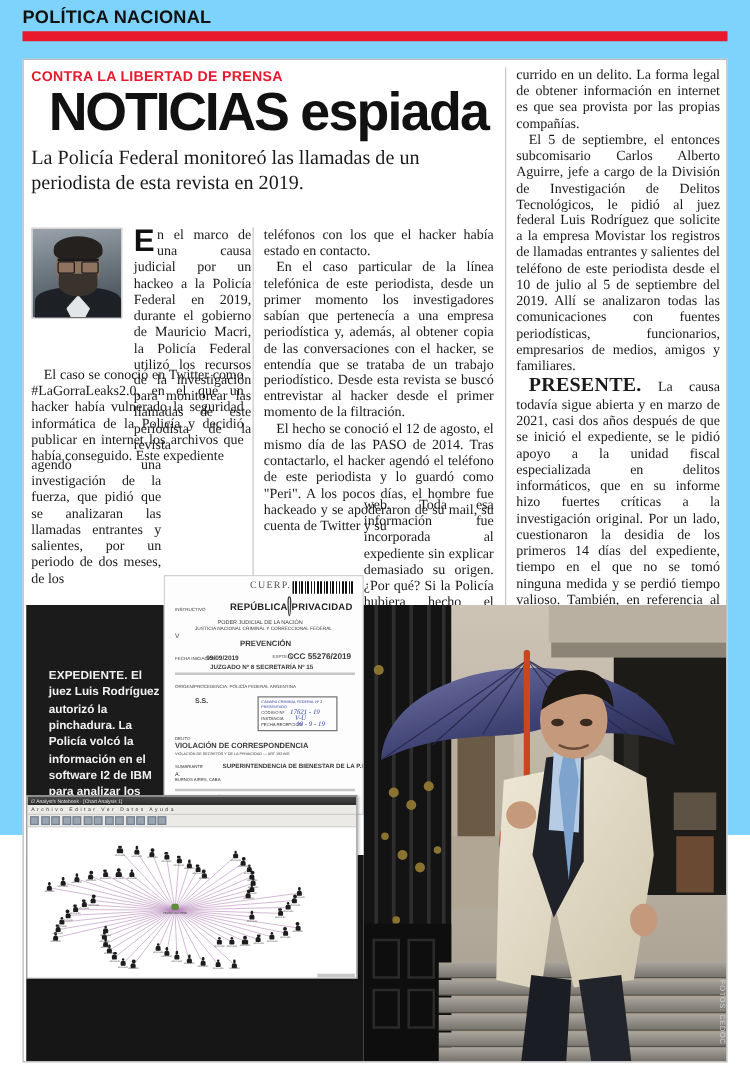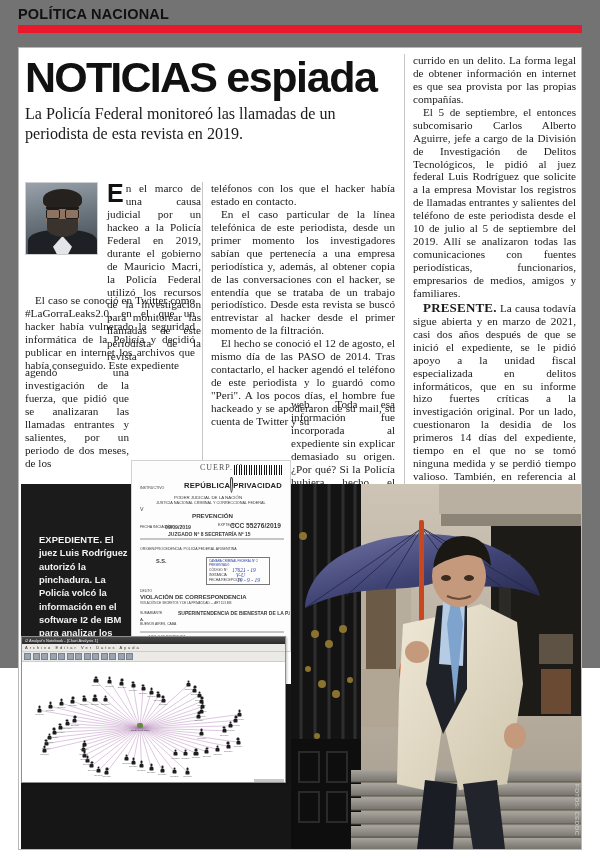--- a/index.html
+++ b/index.html
@@ -12,21 +12,21 @@
     height: 859px;
     font-family: "Liberation Serif", serif;
     overflow: hidden;
     position: relative;
   }
 
   .page {
     position: relative;
     width: 600px;
     height: 668px;
-    background: #737373;
+    background: #7dd3fc;
   }
 
   
   .section-header {
     position: absolute;
     left: 18px;
     top: 7px;
     width: 564px;
     height: 38px;
   }
@@ -77,21 +77,21 @@
     margin-bottom: 1px;
   }
   .headline {
     font-family: "Liberation Sans", sans-serif;
     font-weight: bold;
     font-size: 43px;
     line-height: 0.98;
     letter-spacing: -1.8px;
     color: #111111;
     white-space: nowrap;
-    margin: 0 0 2px 0;
+    margin: 0 0 2px 14px;
   }
   .headline .lede-word {
     font-weight: bold;
     letter-spacing: -1.4px;
   }
   .standfirst {
     font-family: "Liberation Serif", serif;
     font-size: 16.1px;
     line-height: 1.26;
     color: #1a1a1a;
@@ -242,21 +242,21 @@
   
   .col3 {
     position: absolute;
     left: 394px;
     top: 6px;
     width: 163px;
   }
   .runhead {
     font-family: "Liberation Serif", serif;
     font-weight: bold;
-    font-size: 13px;
+    font-size: 16px;
     font-variant: small-caps;
     text-transform: uppercase;
     letter-spacing: 0.2px;
   }
   .endbullet {
     display: inline-block;
     width: 7px; height: 7px;
     border-radius: 50%;
     background: #E8192C;
     vertical-align: middle;
@@ -525,20 +525,21 @@
     <div class="section-kicker">POLÍTICA NACIONAL</div>
     <div class="section-rule"></div>
   </div>
 
   <div class="article-frame">
 
     <div class="vrule vrule-a"></div>
     <div class="vrule vrule-b"></div>
 
     <div class="headline-block">
+      <div class="overline">CONTRA LA LIBERTAD DE PRENSA</div>
       <div class="headline">
         <span>NOTICIAS</span>
         <span class="lede-word">espiada</span>
       </div>
       <div class="standfirst">La Policía Federal monitoreó las llamadas de un periodista de esta revista en 2019.</div>
     </div>
 
     <div class="col1">
 
       <div class="author-photo">

